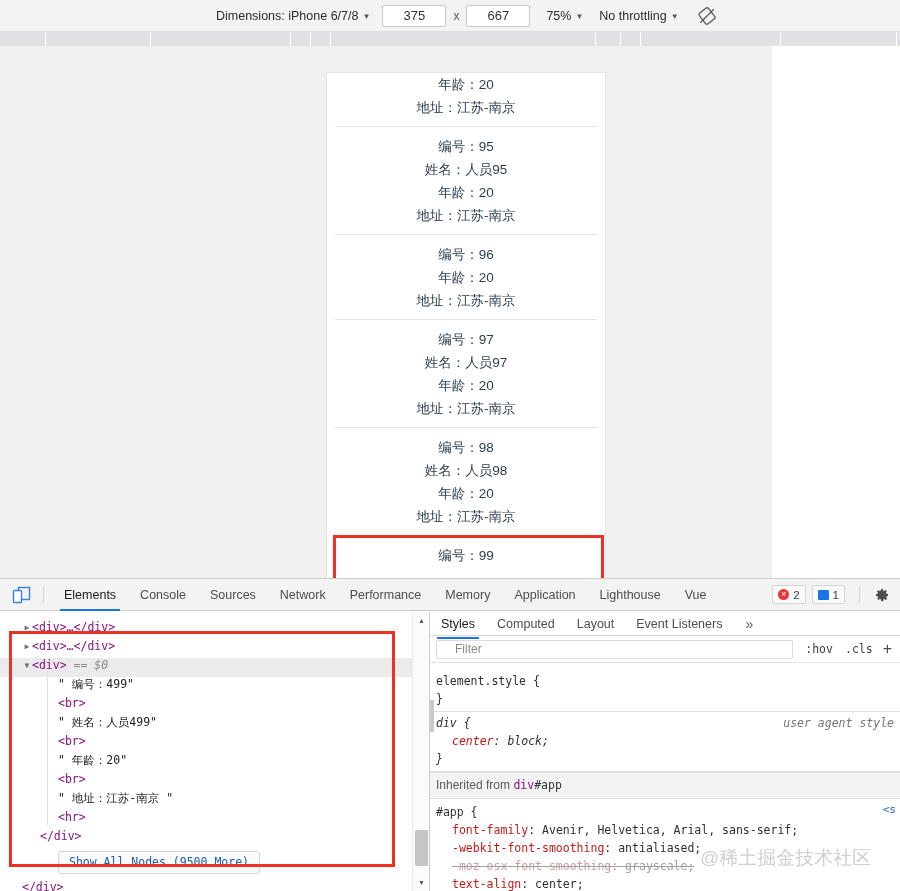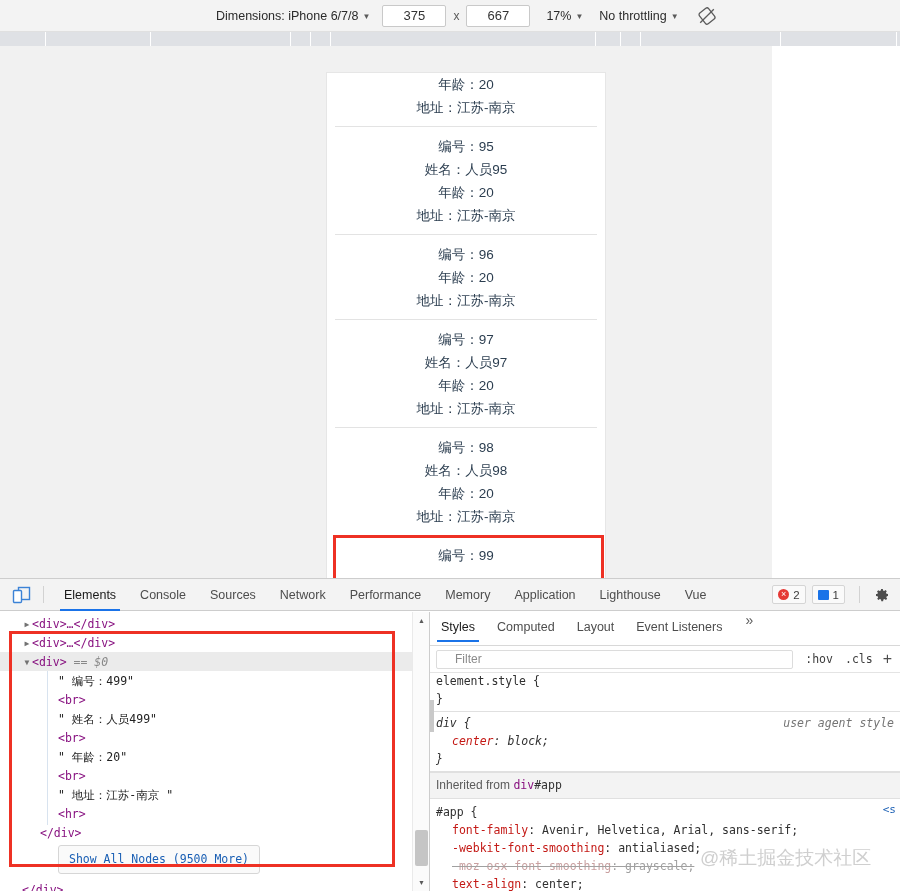--- a/index.html
+++ b/index.html
@@ -160,23 +160,23 @@
     flex: 1;
     background: #fff;
     overflow: hidden;
   }
 
   
   .domtree {
     position: absolute; left: 0; top: 0; right: 17px; bottom: 0;
     font-family: "DejaVu Sans Mono", "Liberation Mono", monospace;
     font-size: 11.5px;
-    line-height: 20px;
+    line-height: 14px;
     color: #333;
-    padding-top: 2px;
+    padding-top: 8px;
     overflow: hidden;
     white-space: nowrap;
   }
   .node { position: relative; height: 19px; }
   .node.sel { background: #ebebeb; }
   .tw {
     display: inline-block; width: 10px;
     color: #727272; font-size: 8px;
     text-align: center;
     position: relative; top: -1px;
@@ -228,23 +228,23 @@
   .vscroll .arr.up { top: 0; }
   .vscroll .arr.down { bottom: 0; }
   .vscroll .thumb {
     position: absolute; left: 2px; width: 13px;
     background: #c5c5c5; border-radius: 2px;
     top: 218px; height: 36px;
   }
 
   
   .st-tabbar {
-    height: 34px;
+    height: 24px;
     border-bottom: 1px solid #d8d8d8;
-    display: flex; align-items: flex-start;
+    display: flex; align-items: center;
     background: #fff;
   }
   .st-tab {
     position: relative;
     padding: 0 11px;
     height: 30px; line-height: 30px;
     font-size: 12.5px; color: #4d4d4d;
     white-space: nowrap;
   }
   .st-tab.active { color: #1a1a1a; }
@@ -344,21 +344,21 @@
 <body>
 
 <div class="device-toolbar">
   <span class="dt-dim-label">
     <span>Dimensions: iPhone 6/7/8</span><span class="caret">▼</span>
   </span>
   <input class="dt-input" value="375" style="">
   <span class="dt-x">x</span>
   <input class="dt-input" style="margin-left: 0px;" value="667">
   <span class="dt-zoom">
-    <span>17%</span><span class="caret">▼</span>
+    <span>75%</span><span class="caret">▼</span>
   </span>
   <span class="dt-throttle">
     <span>No throttling</span><span class="caret">▼</span>
   </span>
   <span class="dt-rotate">
     <svg width="20" height="20" viewBox="0 0 20 20">
       <rect x="4.2" y="3.2" width="11.6" height="13.6" rx="2" ry="2" fill="none" stroke="#5a5a5a" stroke-width="1.3" transform="rotate(-38 10 10)"></rect>
       <line x1="3.2" y1="16.8" x2="16.8" y2="3.2" stroke="#5a5a5a" stroke-width="1.3"></line>
     </svg>
   </span>

